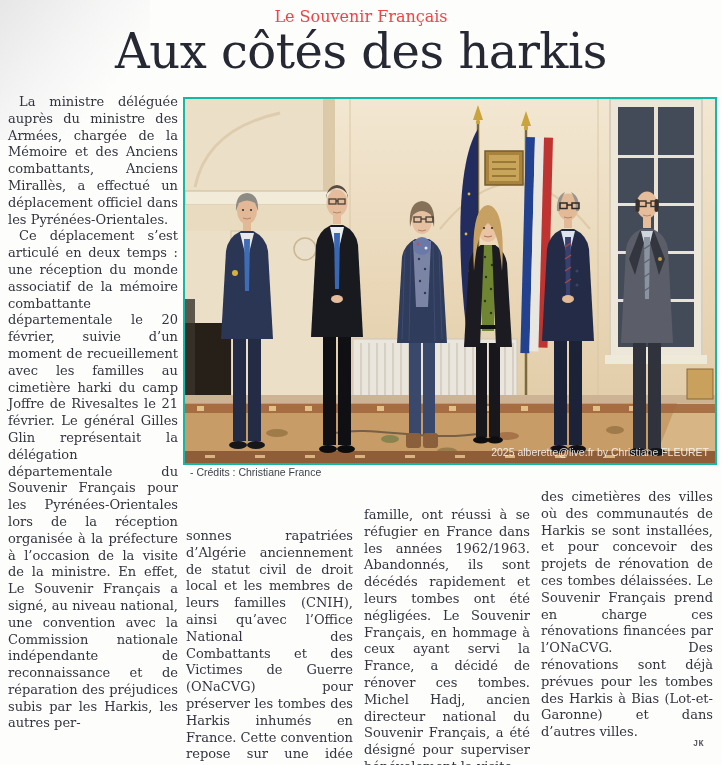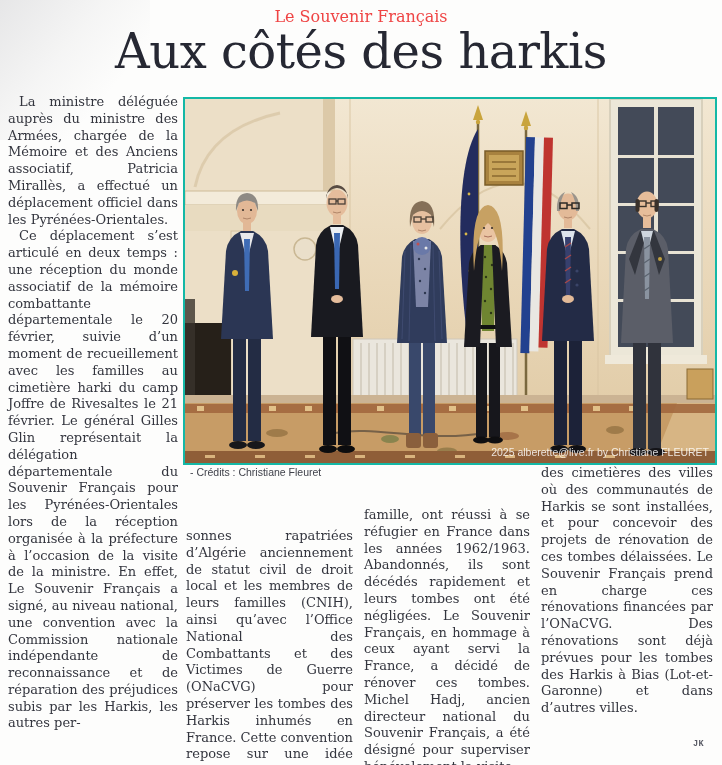--- a/index.html
+++ b/index.html
@@ -23,21 +23,21 @@
   }
   .bodycol {
     position:absolute; font-size:13px; line-height:16.8px;
     text-align:justify; color:#33353e;
   }
   .bodycol p { margin:0; text-indent:11px; }
   .bodycol p.cont { text-indent:0; }
   #col1 { left:8px;   top:94px;  width:170px; }
   #col2 { left:186px; top:489px; width:167px;margin-top:39px; }
   #col3 { left:364px; top:507px; width:166px; }
-  #col4 { left:541px; top:465px; width:172px; }
+  #col4 { left:541px; top:489px; width:172px; }
   .photo-frame {
     position:absolute; left:183px; top:97px; width:530px; height:364px;
     border:2px solid #14b8a6; background:#e8dcc2; box-sizing:content-box;
   }
   .photo-frame svg { display:block; }
   .caption {
     position:absolute; left:190px; top:466px;
     font-family:"Liberation Sans", sans-serif; font-size:10.5px; color:#40424b;
   }
   .initials {
@@ -49,21 +49,21 @@
 </head>
 <body>
 
 <div class="page">
   <div class="corner-shade"></div>
 
   <div class="kicker">Le Souvenir Français</div>
   <div class="headline">Aux côtés des harkis</div>
 
   <div class="bodycol" id="col1">
-    <p>La ministre déléguée auprès du ministre des Armées, chargée de la Mémoire et des Anciens associatif, Patricia Mirallès, a effectué un déplacement officiel dans les Pyrénées-Orientales.</p>
+    <p>La ministre déléguée auprès du ministre des Armées, chargée de la Mémoire et des Anciens combattants, Anciens Mirallès, a effectué un déplacement officiel dans les Pyrénées-Orientales.</p>
     <p>Ce déplacement s’est articulé en deux temps : une réception du monde associatif de la mémoire combattante départementale le 20 février, suivie d’un moment de recueillement avec les familles au cimetière harki du camp Joffre de Rivesaltes le 21 février. Le général Gilles Glin représentait la délégation départementale du Souvenir Français pour les Pyrénées-Orientales lors de la réception organisée à la préfecture à l’occasion de la visite de la ministre. En effet, Le Souvenir Français a signé, au niveau national, une convention avec la Commission nationale indépendante de reconnaissance et de réparation des préjudices subis par les Harkis, les autres per-</p>
   </div>
 
   <figure class="photo-frame" style="margin:0">
     <svg width="530" height="364" viewBox="0 0 530 364" xmlns="http://www.w3.org/2000/svg">
       <defs>
         <linearGradient id="wallGrad" x1="0" y1="0" x2="0" y2="1">
           <stop offset="0" stop-color="#f2e7d2"></stop>
           <stop offset="0.6" stop-color="#e9d7b8"></stop>
           <stop offset="1" stop-color="#e2cda9"></stop>
@@ -334,21 +334,21 @@
         <rect x="454" y="102" width="7" height="5.5" fill="none" stroke="#3a332c" stroke-width="1.4"></rect>
         <rect x="466" y="102" width="7" height="5.5" fill="none" stroke="#3a332c" stroke-width="1.4"></rect>
         <line x1="461" y1="104" x2="466" y2="104" stroke="#3a332c" stroke-width="1.4"></line>
         <path d="M458,116 Q462,118 466,116" stroke="#b08568" stroke-width="1" fill="none"></path>
       </g>
 
       <text x="524" y="357" text-anchor="end" font-family="Liberation Sans, sans-serif" font-size="10.5" fill="#ffffff" opacity="0.82">2025 alberette@live.fr by Christiane FLEURET</text>
     </svg>
   </figure>
 
-  <div class="caption">- Crédits : Christiane Fleuret</div>
+  <div class="caption">- Crédits : Christiane France</div>
 
   <div class="bodycol" id="col2">
     <p class="cont">sonnes rapatriées d’Algérie anciennement de statut civil de droit local et les membres de leurs familles (CNIH), ainsi qu’avec l’Office National des Combattants et des Victimes de Guerre (ONaCVG) pour préserver les tombes des Harkis inhumés en France. Cette convention repose sur une idée simple : de nombreux Harkis seuls, sans</p>
   </div>
   <div class="bodycol" id="col3">
     <p class="cont">famille, ont réussi à se réfugier en France dans les années 1962/1963. Abandonnés, ils sont décédés rapidement et leurs tombes ont été négligées. Le Souvenir Français, en hommage à ceux ayant servi la France, a décidé de rénover ces tombes. Michel Hadj, ancien directeur national du Souvenir Français, a été désigné pour superviser bénévolement la visite</p>
   </div>
   <div class="bodycol" id="col4">
     <p class="cont">des cimetières des villes où des communautés de Harkis se sont installées, et pour concevoir des projets de rénovation de ces tombes délaissées. Le Souvenir Français prend en charge ces rénovations financées par l’ONaCVG. Des rénovations sont déjà prévues pour les tombes des Harkis à Bias (Lot-et-Garonne) et dans d’autres villes.</p>
   </div>

